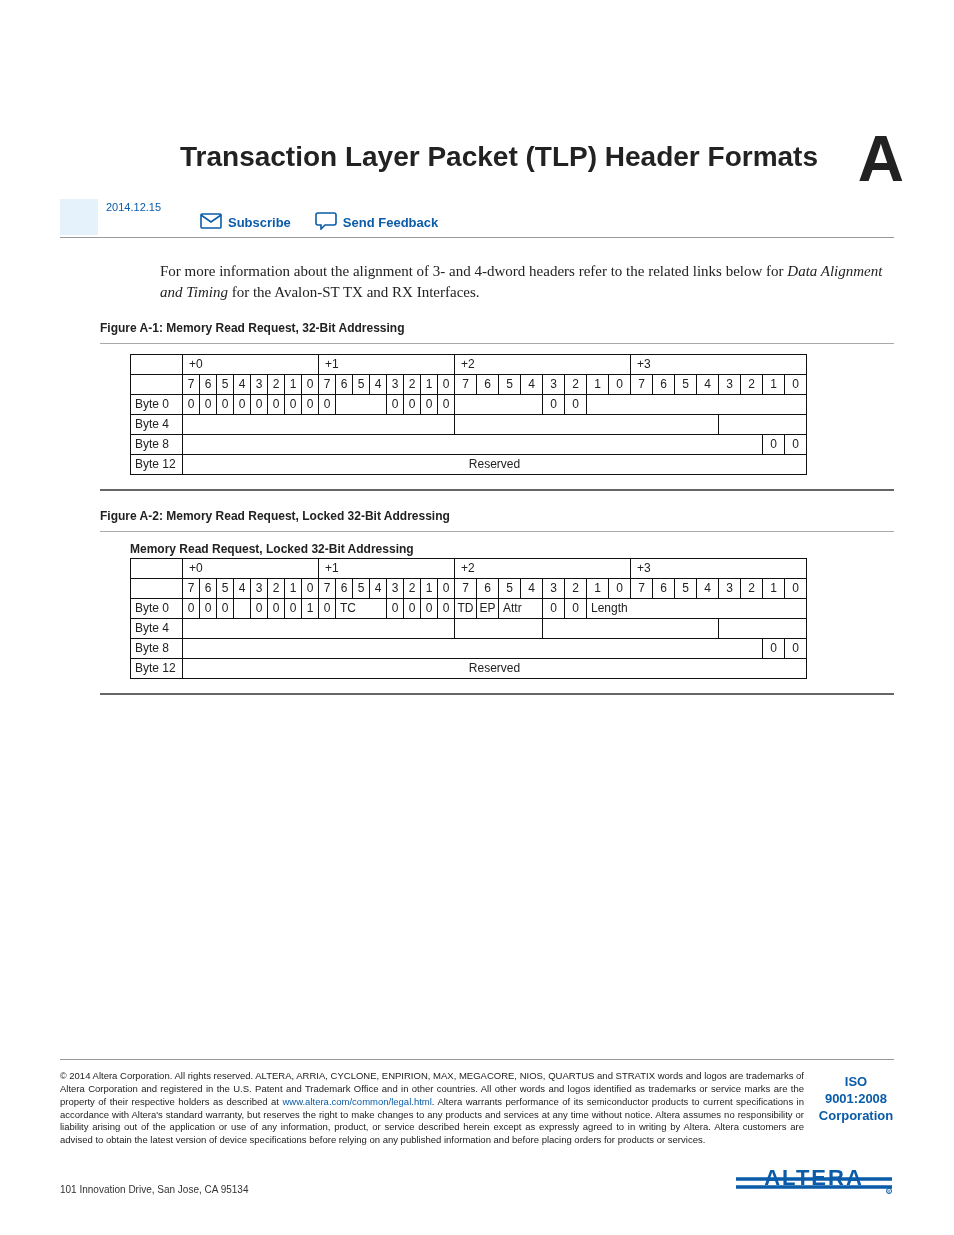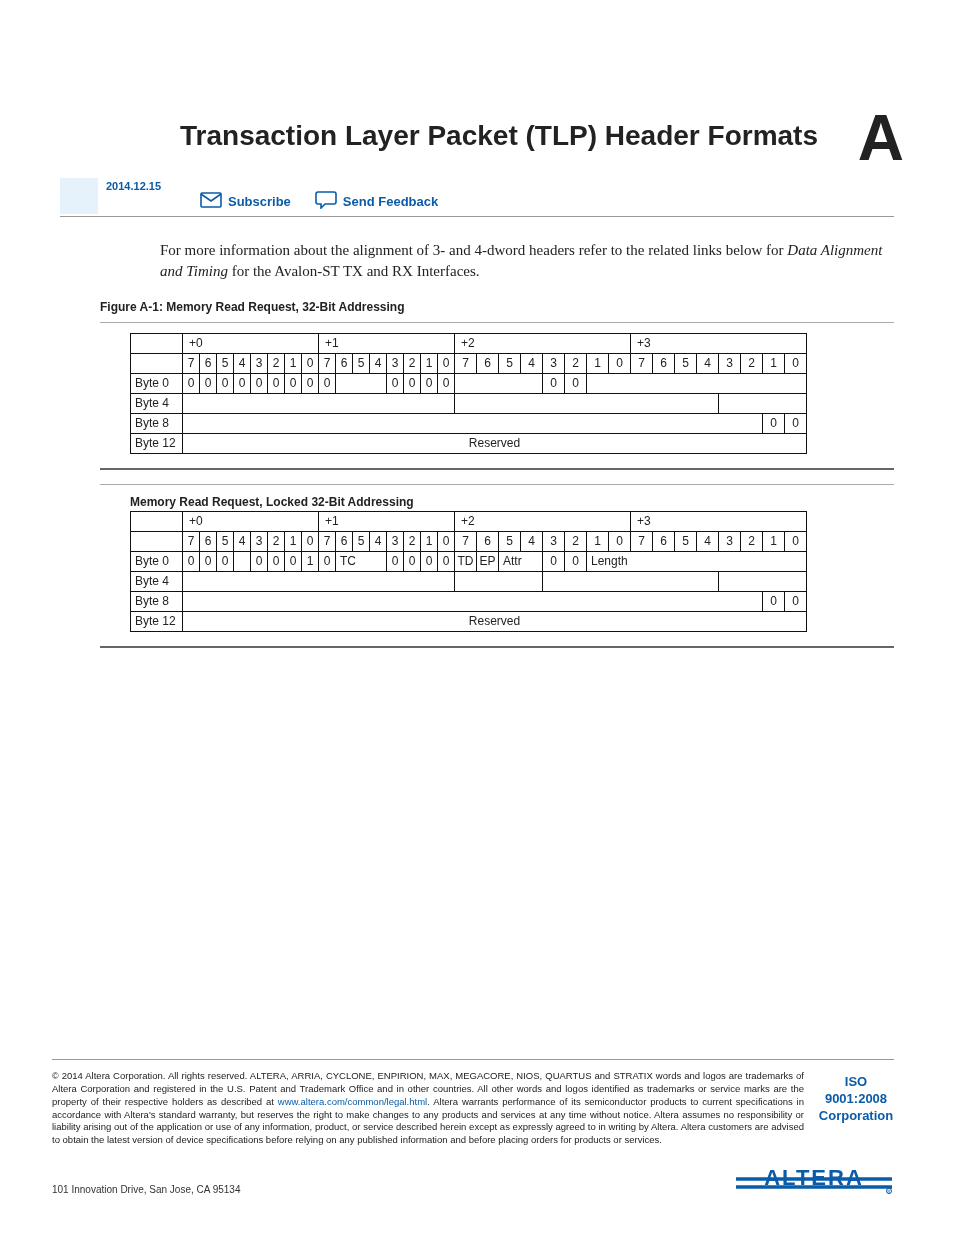--- a/index.html
+++ b/index.html
@@ -5,21 +5,21 @@
   * { box-sizing: border-box; }
   body {
     margin: 0;
     padding: 0;
     background: #fff;
     font-family: Arial, Helvetica, sans-serif;
     color: #222;
     width: 954px;
   }
   .page {
-    padding: 60px 60px 40px 60px;
+    padding: 81px 60px 40px 60px;
     position: relative;
     min-height: 1235px;
   }
   .header-row {
     display: flex;
     align-items: flex-start;
     justify-content: space-between;
     margin-bottom: 10px;
   }
   .title {
@@ -50,21 +50,20 @@
     height: 36px;
     background: #e6f2fb;
     margin-right: 8px;
   }
   .date-text {
     color: #0a5ca8;
     font-size: 11px;
     padding-top: 2px;
     padding-left: 0px;
     align-self: flex-start;
-    font-weight: bold;
   }
   .link-row {
     display: flex;
     align-items: center;
     gap: 24px;
     margin-top: -26px;
     margin-left: 140px;
     padding-bottom: 8px;
   }
   .link-item {
@@ -135,21 +134,21 @@
   .tlp-table .bitcell-w { width: 22px; min-width: 22px; text-align: center; padding: 1px 2px; }
   .tlp-table .group-head {
     font-weight: 400;
     padding-left: 6px;
   }
   .tlp-table .center { text-align: center; }
 
   .footer {
     position: absolute;
     bottom: 40px;
-    left: 52px;
+    left: 60px;
     right: 60px;
   }
   .footer-rule { border: none; border-top: 1px solid #999; margin-bottom: 10px; }
   .footer-row { display: flex; align-items: flex-start; gap: 14px; }
   .footer-text {
     font-size: 9.5px;
     line-height: 1.35;
     text-align: justify;
     flex: 1;
     color: #222;
@@ -295,20 +294,21 @@
     </tr>
     <tr>
       <td class="rowlabel">Byte 12</td>
       <td colspan="32" class="center">Reserved</td>
     </tr>
   </tbody>
     </table>
 
   <hr class="fig-rule-thick">
 
+  <div class="fig-caption">Figure A-2: Memory Read Request, Locked 32-Bit Addressing</div>
   <hr class="fig-rule">
   <div class="fig-subtitle">Memory Read Request, Locked 32-Bit Addressing</div>
 
   <table class="tlp-table">
     <tbody>
         <tr>
       <td class="rowlabel"></td>
       <td class="group-head" colspan="8">+0</td>
       <td class="group-head" colspan="8">+1</td>
       <td class="group-head" colspan="8">+2</td>

